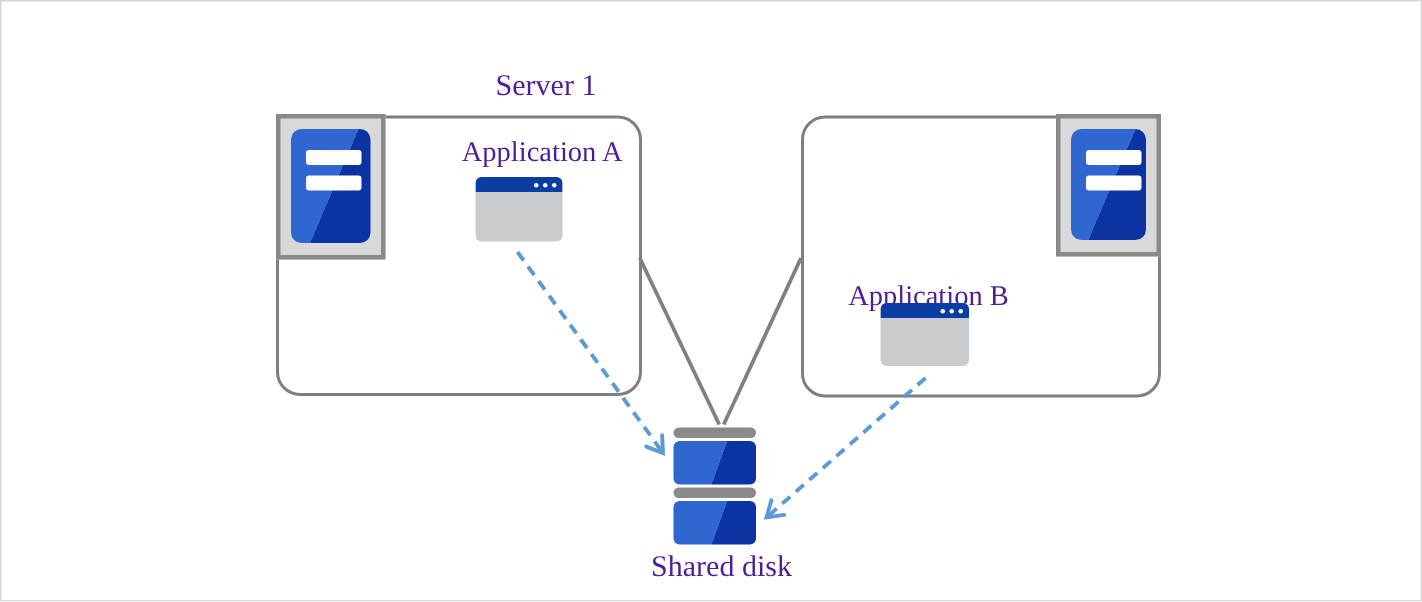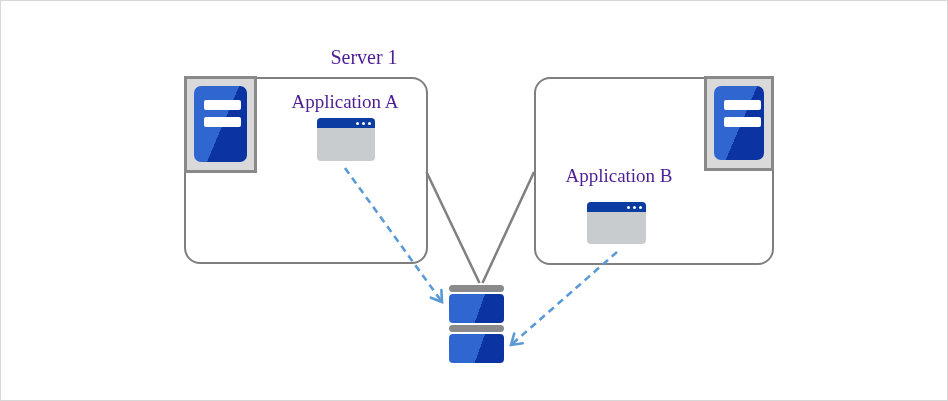--- a/index.html
+++ b/index.html
@@ -23,22 +23,22 @@
   .box-server1{left:183px;top:76px;width:240px;height:183px;}
   .box-server2{left:533px;top:76px;width:236px;height:184px;}
   .diagram-label{
     position:absolute;z-index:3;
     text-align:center;
     font-size:20px;line-height:24px;
     white-space:nowrap;
   }
   .label-server1{left:293px;top:44px;width:140px;}
   .label-server2{left:553px;top:44px;width:140px;}
-  .label-appA{left:274px;top:89px;width:140px;font-size:19px;}
-  .label-appB{left:548px;top:163px;width:140px;font-size:19px;}
+  .label-appA{left:274px;top:89px;width:140px;font-size:19px;text-align:right;}
+  .label-appB{left:548px;top:185px;width:140px;font-size:19px;}
   .label-disk{left:400px;top:365px;width:160px;}
   
   .server-frame{
     position:absolute;z-index:3;
     box-sizing:border-box;
     background:#d9d9d9;
     border:3px solid #898989;
   }
   .frame-1{left:183px;top:75px;width:73px;height:97px;}
   .frame-2{left:703px;top:75px;width:70px;height:95px;}
@@ -92,20 +92,21 @@
     </defs>
     <line x1="425.5" y1="171" x2="478.5" y2="282" stroke="#808080" stroke-width="2.5"></line>
     <line x1="533" y1="171" x2="481.5" y2="282" stroke="#808080" stroke-width="2.5"></line>
     <line x1="344" y1="167" x2="441" y2="301" stroke="#5b9bd5" stroke-width="2.6" stroke-dasharray="7 5" marker-end="url(#openArrow)"></line>
     <line x1="616" y1="251" x2="510" y2="344" stroke="#5b9bd5" stroke-width="2.6" stroke-dasharray="7 5" marker-end="url(#openArrow)"></line>
   </svg>
 
   <div class="diagram-label label-server1">Server 1</div>
   <div class="diagram-label label-appA">Application A</div>
   <div class="diagram-label label-appB">Application B</div>
+  <div class="diagram-label label-disk">Shared disk</div>
 
   <div class="server-frame frame-1">
     <div class="tower">
       <div class="tower-slot slot-1"></div>
       <div class="tower-slot slot-2"></div>
     </div>
   </div>
   <div class="server-frame frame-2">
     <div class="tower">
       <div class="tower-slot slot-1"></div>

